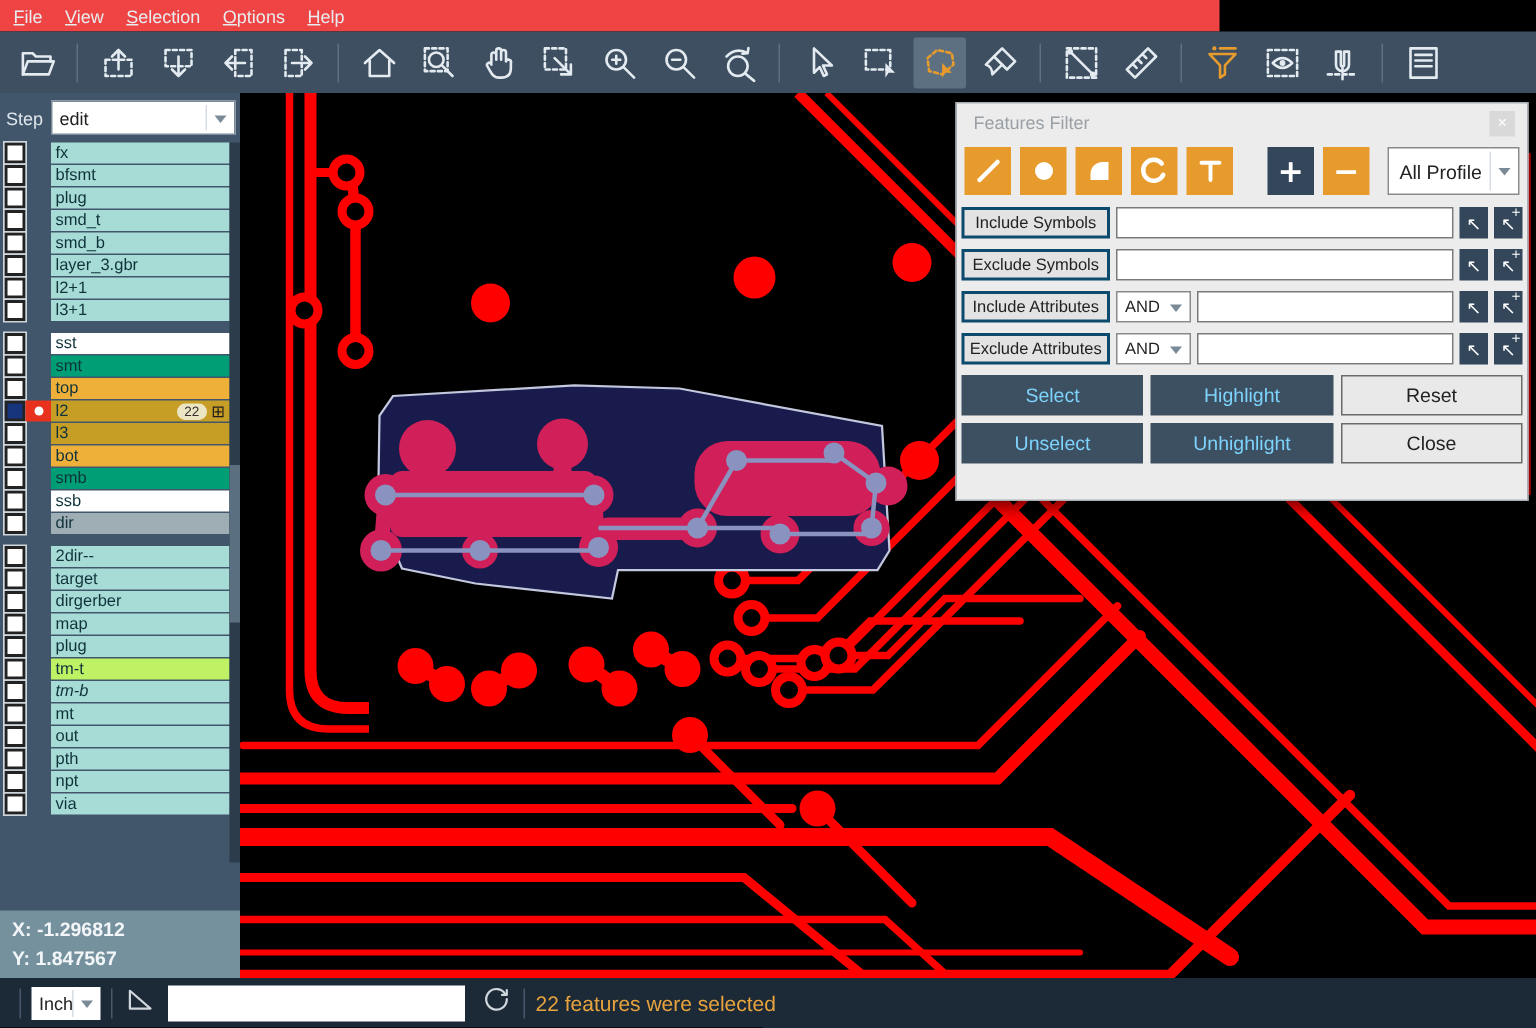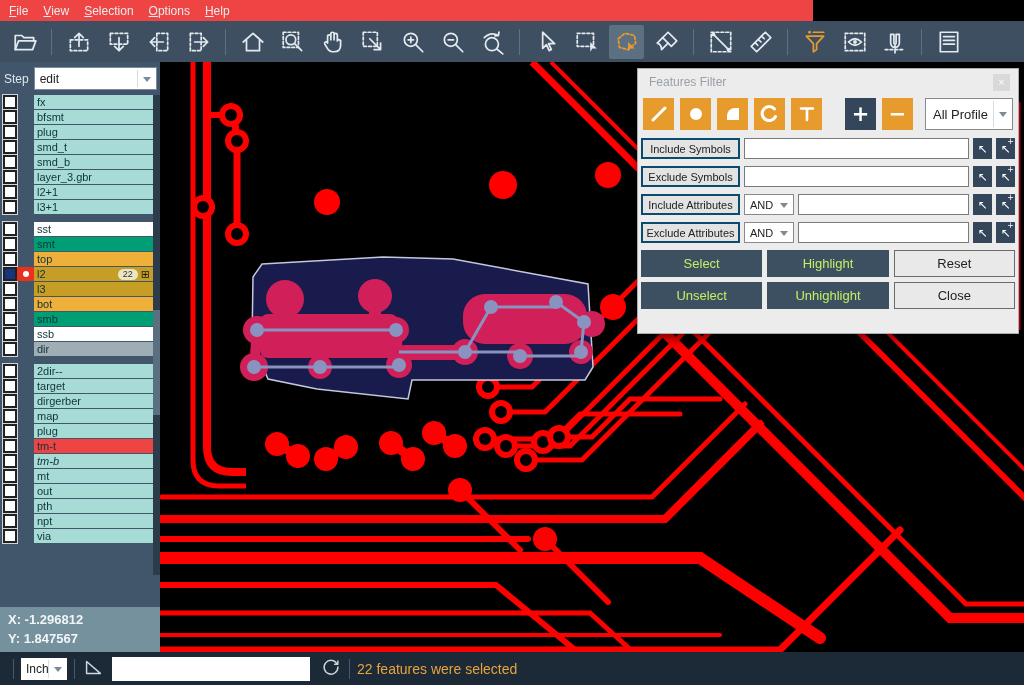--- a/index.html
+++ b/index.html
@@ -75,21 +75,21 @@
   .frow{display:flex;align-items:center;margin:0 3px 7px;gap:4px;height:21px;}
   .flabel{width:99px;height:21px;background:#e3e3e3;border:2px solid #0c4a6e;font-size:11px;
           display:flex;align-items:center;justify-content:center;color:#222;box-sizing:border-box;flex:0 0 auto;}
   .and-combo{width:50px;height:21px;font-size:11px;padding-left:5px;border-color:#8a8a8a;flex:0 0 auto;}
   .finput{flex:1;height:21px;border:1px solid #7a7a7a;background:#fff;box-sizing:border-box;min-width:0;padding:0 3px;font-size:11px;}
   .abtn{width:19px;height:21px;background:#33465a;color:#fff;display:flex;align-items:center;justify-content:center;
         font-size:12px;font-family:"DejaVu Sans",sans-serif;position:relative;flex:0 0 auto;}
   .abtn .plus{position:absolute;top:-1px;right:1px;font-size:8px;}
   .actions{display:grid;grid-template-columns:1fr 1fr 1fr;gap:5px;margin:5px 3px 0;}
   .act{height:27px;display:flex;align-items:center;justify-content:center;font-size:13px;box-sizing:border-box;}
-  .act.dark{background:#3d5061;color:#bef264;}
+  .act.dark{background:#3d5061;color:#7dd3fc;}
   .act.light{background:#e9e9e9;border:1px solid #6b6b6b;color:#222;}
   
   .statusbar{position:absolute;left:0;bottom:0;width:1024px;height:33px;background:#1c2a38;
              display:flex;align-items:center;padding:0 6px;box-sizing:border-box;}
   .ssep{width:1px;height:20px;background:#46586a;margin:0 7px;flex:0 0 auto;}
   .unit-combo{width:46px;height:22px;font-size:12px;padding-left:5px;border:none;}
   .sicon svg{width:22px;height:22px;stroke:#cfd6dc;fill:none;stroke-width:1.6;stroke-linecap:round;stroke-linejoin:round;}
   .cmd-input{width:190px;height:24px;background:#fff;border:none;margin:0 10px 0 8px;padding:0 4px;font-size:12px;}
   .status-msg{color:var(--msg);font-size:14px;}
 </style>
@@ -415,21 +415,21 @@
         <div class="lrow">
           <span class="cb"></span>
           <span class="ind"></span>
           <span class="lfield" style="background: rgb(167, 219, 214);">
             <span class="lname">plug</span>
           </span>
         </div>
         <div class="lrow">
           <span class="cb"></span>
           <span class="ind"></span>
-          <span class="lfield" style="background: #ef4444;">
+          <span class="lfield" style="background: #bef264;">
             <span class="lname">tm-t</span>
           </span>
         </div>
         <div class="lrow">
           <span class="cb"></span>
           <span class="ind"></span>
           <span class="lfield" style="background: rgb(167, 219, 214); font-style: italic;">
             <span class="lname">tm-b</span>
           </span>
         </div>

